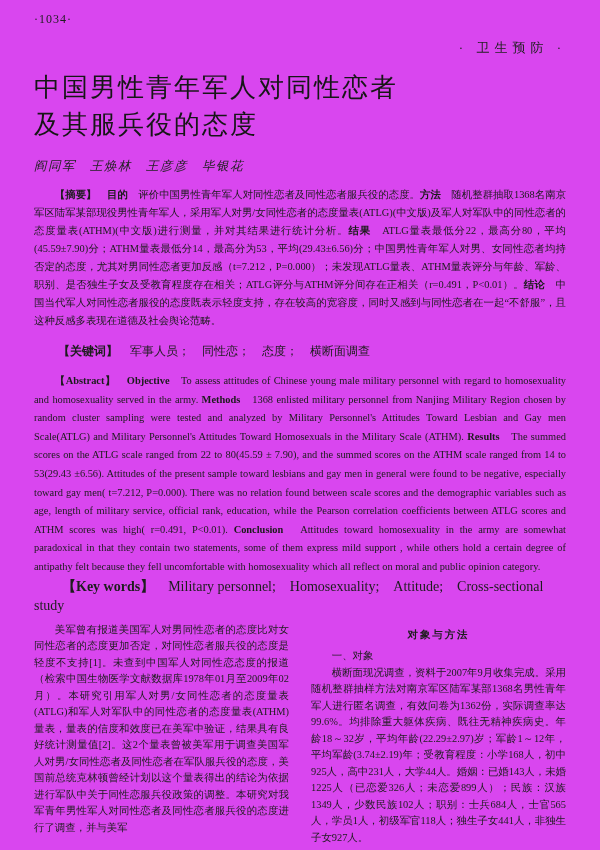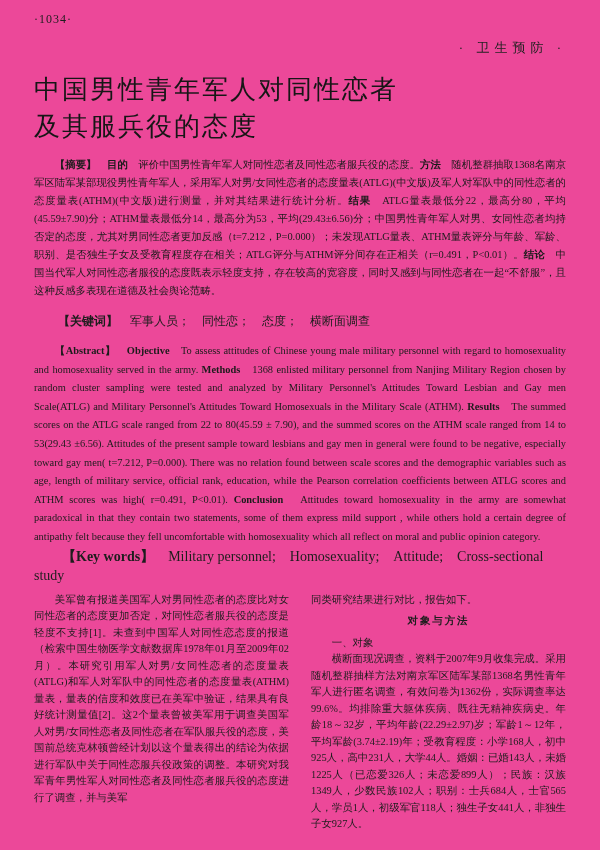--- a/index.html
+++ b/index.html
@@ -1,40 +1,40 @@
 <!DOCTYPE html>
 <html><head>
 <meta charset="utf-8">
 <style>
   html,body{margin:0;padding:0;background:#d8d8d4;}
   .page{
     position:relative;
     width:600px;height:850px;
     margin:0 auto;
-    background:#ec4899;
+    background:#d946ef;
     box-sizing:border-box;
     padding:12px 34px 0 34px;
     overflow:hidden;
     color:#1d1d1d;
     font-family:"Liberation Serif","DejaVu Serif",serif;
   }
   
   .hdr{display:flex;align-items:flex-end;}
   .hdr .pagenum{font-size:12px;letter-spacing:1px;width:78px;flex:none;}
   .hdr .journal{
     flex:1;font-size:8.6px;white-space:nowrap;
     border-bottom:1.2px solid #3a3a3a;padding-bottom:3px;
     color:#2a2a2a;
   }
   .section-label{
     text-align:right;font-size:13px;letter-spacing:5px;
     margin-top:12px;color:#222;
   }
   
-  .title{font-size:26px;line-height:37px;letter-spacing:2px;margin-top:14px;font-weight:500;color:#161616;}
+  .title{font-size:26px;line-height:37px;letter-spacing:2px;margin-top:14px;font-weight:500;color:#161616;font-family:Liberation Mono, monospace;}
   .authors{margin-top:13px;font-size:12.5px;font-style:italic;letter-spacing:1.5px;color:#222;}
   
   .abs{margin-top:11px;font-size:10.4px;line-height:18px;text-align:justify;text-indent:2em;color:#1b1b1b;}
   .kw{font-size:12px;line-height:18px;text-indent:2em;text-align:justify;}
   .enmeta{margin-top:5px;font-size:10.4px;line-height:19px;text-align:justify;color:#1b1b1b;}
   .enabs{font-size:10.4px;line-height:18.6px;text-align:justify;text-indent:2em;color:#1b1b1b;}
   .enkw{font-size:14px;line-height:19px;text-indent:2em;margin-top:1px;}
   .b{font-weight:bold;}
   .i{font-style:italic;}
   
@@ -53,39 +53,39 @@
     <span class="pagenum">·1034·</span>
   </div>
 
   <div class="section-label">· 卫生预防 ·</div>
 
   <div class="title">
     <div>中国男性青年军人对同性恋者</div>
     <div>及其服兵役的态度</div>
   </div>
 
+  <div class="authors">阎同军　王焕林　王彦彦　毕银花</div>
 
   <p class="abs"><span class="b">【摘要】　</span><span class="b">目的</span><span>　评价中国男性青年军人对同性恋者及同性恋者服兵役的态度。</span><span class="b">方法</span><span>　随机整群抽取1368名南京军区陆军某部现役男性青年军人，采用军人对男/女同性恋者的态度量表(ATLG)(中文版)及军人对军队中的同性恋者的态度量表(ATHM)(中文版)进行测量，并对其结果进行统计分析。</span><span class="b">结果</span><span>　ATLG量表最低分22，最高分80，平均(45.59±7.90)分；ATHM量表最低分14，最高分为53，平均(29.43±6.56)分；中国男性青年军人对男、女同性恋者均持否定的态度，尤其对男同性恋者更加反感（t=7.212，P=0.000）；未发现ATLG量表、ATHM量表评分与年龄、军龄、职别、是否独生子女及受教育程度存在相关；ATLG评分与ATHM评分间存在正相关（r=0.491，P&lt;0.01）。</span><span class="b">结论</span><span>　中国当代军人对同性恋者服役的态度既表示轻度支持，存在较高的宽容度，同时又感到与同性恋者在一起“不舒服”，且这种反感多表现在道德及社会舆论范畴。</span></p>
 
   <p class="kw"><span class="b">【关键词】</span><span>　军事人员；　同性恋；　态度；　横断面调查</span></p>
 
 
   <p class="enabs" style="margin:0;"><span class="b">【Abstract】　</span><span class="b">Objective</span><span>　To assess attitudes of Chinese young male military personnel with regard to homosexuality and homosexuality served in the army. </span><span class="b">Methods</span><span>　1368 enlisted military personnel from Nanjing Military Region chosen by random cluster sampling were tested and analyzed by Military Personnel's Attitudes Toward Lesbian and Gay men Scale(ATLG) and Military Personnel's Attitudes Toward Homosexuals in the Military Scale (ATHM). </span><span class="b">Results</span><span>　The summed scores on the ATLG scale ranged from 22 to 80(45.59 ± 7.90), and the summed scores on the ATHM scale ranged from 14 to 53(29.43 ±6.56). Attitudes of the present sample toward lesbians and gay men in general were found to be negative, especially toward gay men( t=7.212, P=0.000). There was no relation found between scale scores and the demographic variables such as age, length of military service, official rank, education, while the Pearson correlation coefficients between ATLG scores and ATHM scores was high( r=0.491, P&lt;0.01). </span><span class="b">Conclusion</span><span>　Attitudes toward homosexuality in the army are somewhat paradoxical in that they contain two statements, some of them express mild support , while others hold a certain degree of antipathy felt because they fell uncomfortable with homosexuality which all reflect on moral and public opinion category.</span></p>
 
   <p class="enkw" style="margin:0 0 0 0;"><span class="b">【Key words】</span><span>　Military personnel;　Homosexuality;　Attitude;　Cross-sectional study</span></p>
 
   <div class="columns">
 
     <div class="col">
       <p class="indent">美军曾有报道美国军人对男同性恋者的态度比对女同性恋者的态度更加否定，对同性恋者服兵役的态度是轻度不支持[1]。未查到中国军人对同性恋态度的报道（检索中国生物医学文献数据库1978年01月至2009年02月）。本研究引用军人对男/女同性恋者的态度量表(ATLG)和军人对军队中的同性恋者的态度量表(ATHM)量表，量表的信度和效度已在美军中验证，结果具有良好统计测量值[2]。这2个量表曾被美军用于调查美国军人对男/女同性恋者及同性恋者在军队服兵役的态度，美国前总统克林顿曾经计划以这个量表得出的结论为依据进行军队中关于同性恋服兵役政策的调整。本研究对我军青年男性军人对同性恋者及同性恋者服兵役的态度进行了调查，并与美军</p>
 
     </div>
 
     <div class="col">
-      <p>同类研究结果进行对比，报告如下。</p>
       <p class="center-head">对象与方法</p>
       <p class="indent">一、对象</p>
       <p class="indent">横断面现况调查，资料于2007年9月收集完成。采用随机整群抽样方法对南京军区陆军某部1368名男性青年军人进行匿名调查，有效问卷为1362份，实际调查率达99.6%。均排除重大躯体疾病、既往无精神疾病史。年龄18～32岁，平均年龄(22.29±2.97)岁；军龄1～12年，平均军龄(3.74±2.19)年；受教育程度：小学168人，初中925人，高中231人，大学44人。婚姻：已婚143人，未婚1225人（已恋爱326人；未恋爱899人）；民族：汉族1349人，少数民族102人；职别：士兵684人，士官565人，学员1人，初级军官118人；独生子女441人，非独生子女927人。</p>
 
     </div>
 
   </div>
 
 </div>
 

